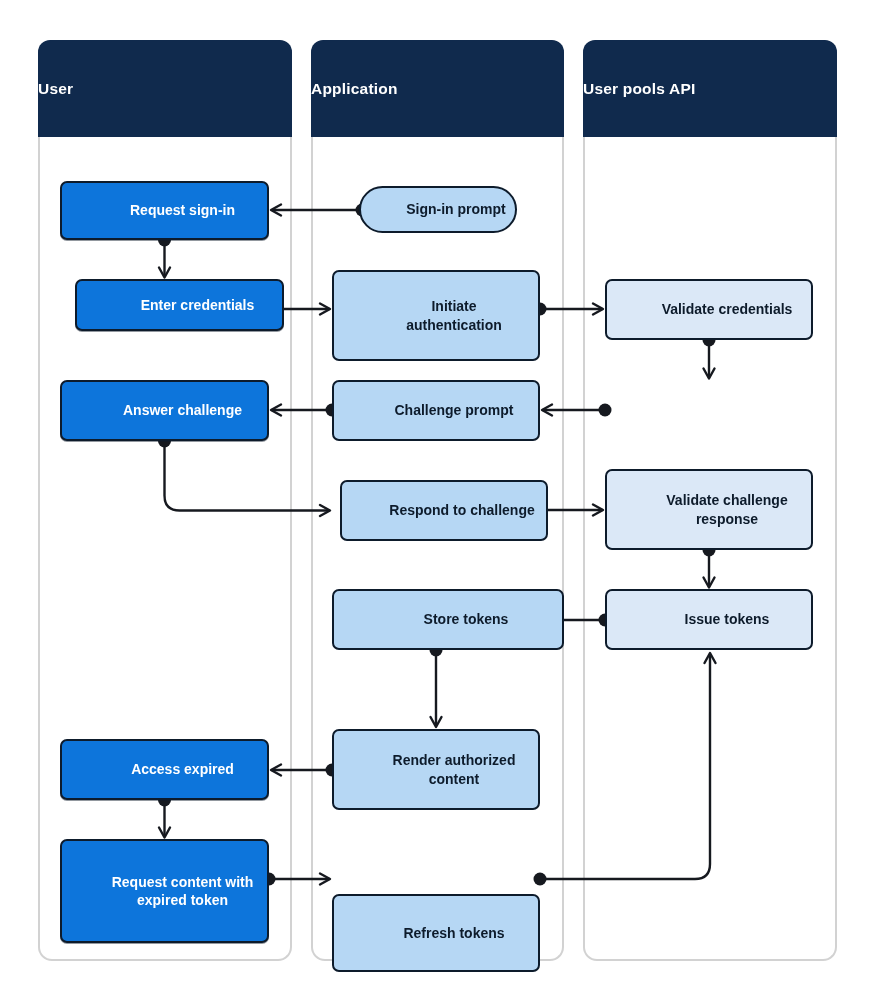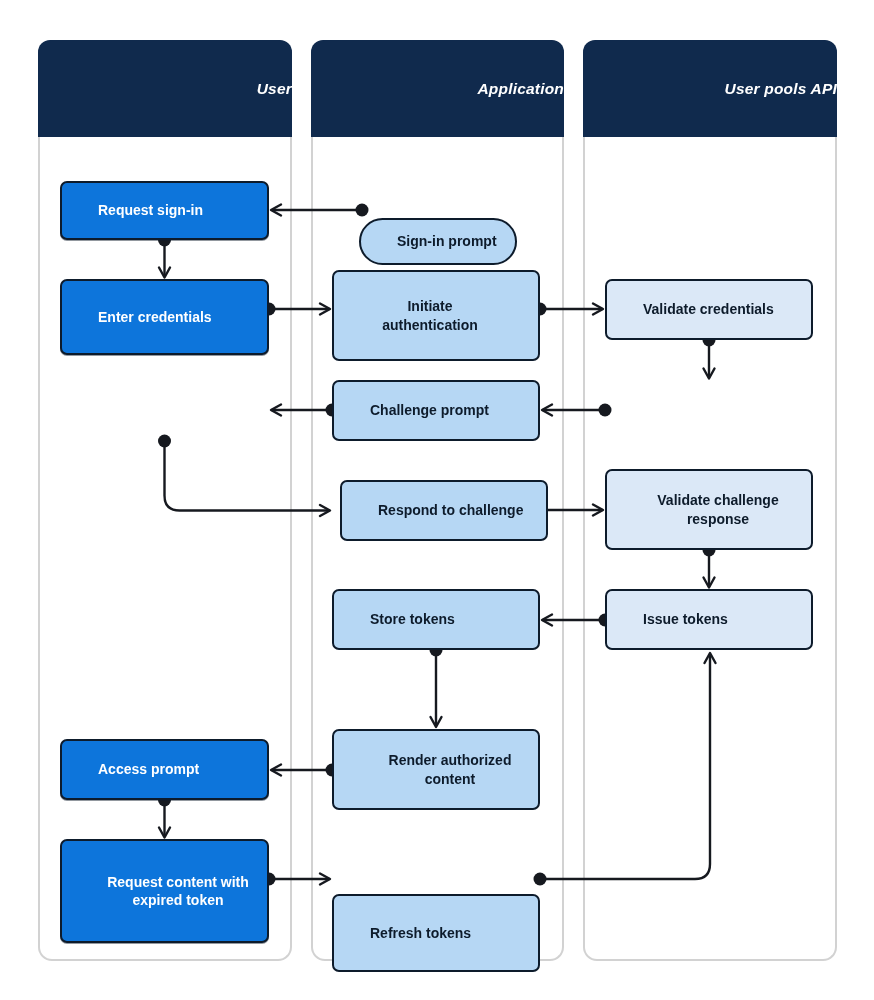--- a/index.html
+++ b/index.html
@@ -3,30 +3,30 @@
 <meta charset="utf-8">
 <style>
   html,body{margin:0;padding:0;background:#fff;}
   .canvas{
     position:relative;width:874px;height:1000px;background:#fff;
     font-family:"Liberation Sans",sans-serif;overflow:hidden;
   }
   .lane{position:absolute;top:40px;height:921px;display:flex;flex-direction:column;}
   .lane-header{
     height:97px;flex:0 0 97px;background:var(--lane-header,#102A4D);
-    border-radius:12px 12px 0 0;display:flex;align-items:center;justify-content:flex-end;
-    color:var(--text-on-dark,#fff);font-weight:700;font-size:15.5px;letter-spacing:.2px;font-style:italic;
+    border-radius:12px 12px 0 0;display:flex;align-items:center;justify-content:flex-start;
+    color:var(--text-on-dark,#fff);font-weight:700;font-size:15.5px;letter-spacing:.2px;
   }
   .lane-body{
     flex:1 1 auto;background:var(--lane-fill,#fff);
     border:2px solid var(--lane-border,#D2D2D2);border-top:none;
     border-radius:0 0 14px 14px;
   }
   .node{
-    position:absolute;display:flex;align-items:center;justify-content:flex-start;
+    position:absolute;display:flex;align-items:center;justify-content:center;
     border:2.2px solid var(--node-border,#0D1B2B);border-radius:7px;
     font-weight:700;font-size:14px;line-height:1.3;text-align:center;
     color:var(--text-on-light,#0D1B2B);box-sizing:border-box;padding-left:36px;
   }
   .node.user{background:var(--user-node-fill,#0D75DB);color:var(--text-on-dark,#fff);box-shadow:0 1px 0 rgba(13,27,43,.45);}
   .node.app{background:var(--app-node-fill,#B6D7F4);}
   .node.api{background:var(--api-node-fill,#DBE8F7);}
   .node.stadium{border-radius:24px;background:var(--app-node-fill,#B6D7F4);}
   .lbl{display:inline-block;}
   .w120{max-width:120px;} .w150{max-width:150px;} .w160{max-width:160px;}
@@ -137,43 +137,46 @@
     <g class="edge">
       <path d="M540 879 H695 Q710 879 710 864 V655"></path>
         <path d="M704.5 663 L710 653 L715.5 663"></path>
         <circle cx="540" cy="879" r="6.5"></circle>
     </g>
   </svg>
 
   <div class="node user" style="left:60px;top:181px;width:209px;height:59px;">
     <span class="lbl">Request sign-in</span>
   </div>
-  <div class="node user" style="left:60px;top:279px;width:209px;height:76px;">
+  <div class="node user" style="left:75px;top:279px;width:209px;height:52px;">
     <span class="lbl">Enter credentials</span>
   </div>
+  <div class="node user" style="left:60px;top:380px;width:209px;height:61px;">
+    <span class="lbl">Answer challenge</span>
+  </div>
   <div class="node user" style="left:60px;top:739px;width:209px;height:61px;">
-    <span class="lbl">Access prompt</span>
+    <span class="lbl">Access expired</span>
   </div>
   <div class="node user" style="left:60px;top:839px;width:209px;height:104px;">
     <span class="lbl w160">Request content with expired token</span>
   </div>
 
-  <div class="node app stadium" style="left:359px;top:186px;width:158px;height:47px;margin-top:32px;">
+  <div class="node app stadium" style="left:359px;top:186px;width:158px;height:47px;">
     <span class="lbl">Sign-in prompt</span>
   </div>
   <div class="node app" style="left:332px;top:270px;width:208px;height:91px;">
     <span class="lbl w120">Initiate authentication</span>
   </div>
   <div class="node app" style="left:332px;top:380px;width:208px;height:61px;">
     <span class="lbl">Challenge prompt</span>
   </div>
   <div class="node app" style="left:340px;top:480px;width:208px;height:61px;">
     <span class="lbl">Respond to challenge</span>
   </div>
-  <div class="node app" style="left:332px;top:589px;width:208px;height:61px;">
+  <div class="node app" style="left:332px;top:589px;width:232px;height:61px;">
     <span class="lbl">Store tokens</span>
   </div>
   <div class="node app" style="left:332px;top:729px;width:208px;height:81px;">
     <span class="lbl w160">Render authorized content</span>
   </div>
   <div class="node app" style="left:332px;top:894px;width:208px;height:78px;">
     <span class="lbl">Refresh tokens</span>
   </div>
 
   <div class="node api" style="left:605px;top:279px;width:208px;height:61px;">

